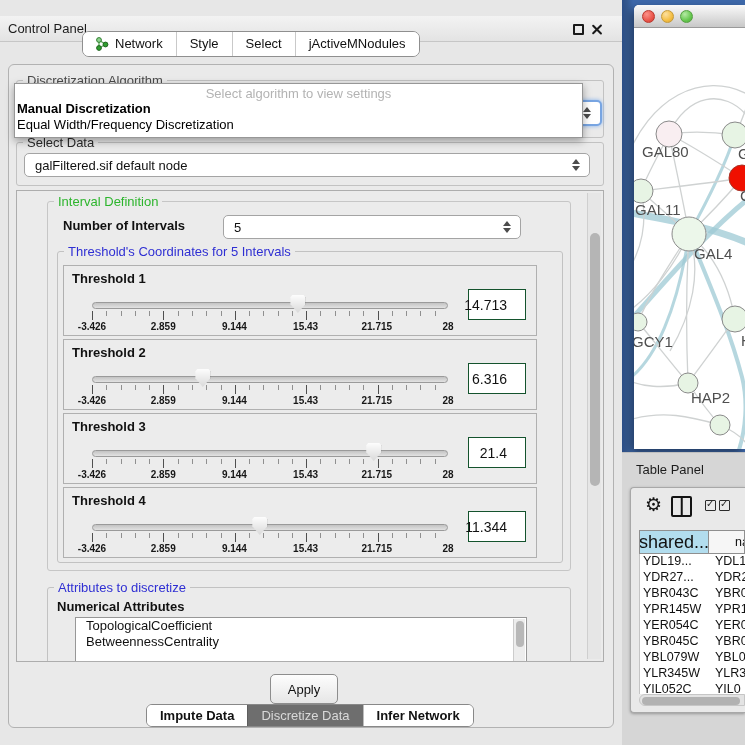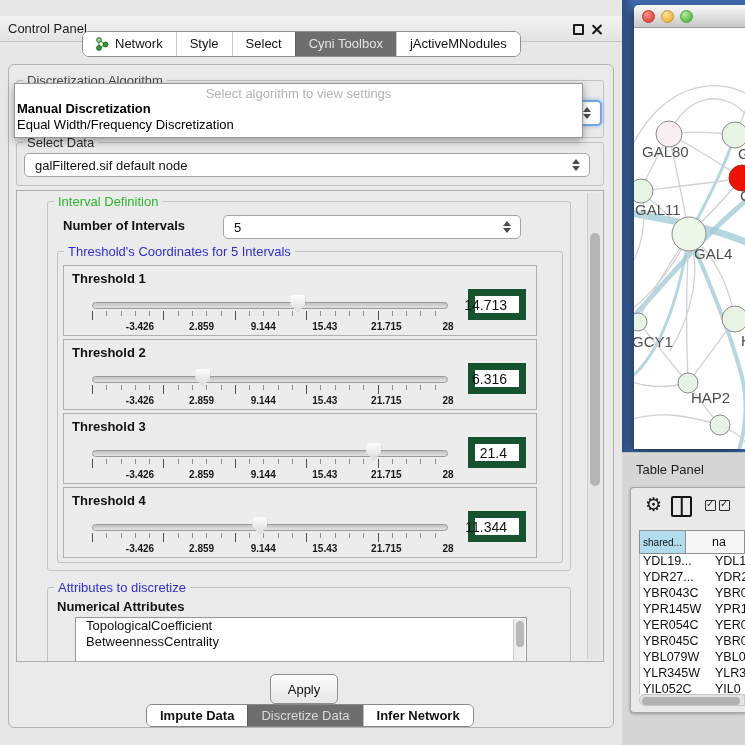--- a/index.html
+++ b/index.html
@@ -77,25 +77,25 @@
     background:linear-gradient(#c3c3c3,#e2e2e2); }
   .thumb { position:absolute; top:-7px; width:15px; height:18px;
     background:linear-gradient(#fdfdfd,#d9d9d9);
     clip-path:polygon(0 12%, 12% 0, 88% 0, 100% 12%, 100% 52%, 50% 100%, 0 52%);
     filter:drop-shadow(0 0 1px #6f6f6f); }
   .ticks { position:relative; margin-top:2px; height:9px; width:calc(100% + 1px); }
   .ticks .minor { position:absolute; left:0; top:0; width:100%; height:5px;
     background:repeating-linear-gradient(90deg, #8f8f8f 0 1px, transparent 1px 4%); }
   .ticks .major { position:absolute; left:0; top:0; width:100%; height:9px;
     background:repeating-linear-gradient(90deg, #4f4f4f 0 1px, transparent 1px 20%); }
-  .tick-labels { position:relative; height:12px; margin-top:1px;margin-left:48px; }
+  .tick-labels { position:relative; height:12px; margin-top:1px; }
   .tick-label { position:absolute; transform:translateX(-50%); font-size:10px; font-weight:bold; color:#171717; white-space:nowrap; }
   .t-value { position:absolute; right:10px; top:23px; width:58px; height:31px; background:#fff;
-    border:7px solid #14532d; display:flex; align-items:center; justify-content:flex-end;
-    padding-right:12px; font-size:14px; }
+    border:1px solid #14532d; display:flex; align-items:center; justify-content:flex-end;
+    padding-right:18px; font-size:14px; }
 
   .attr-group { left:30px; top:396px; width:524px; height:80px; }
   .numattr-label { left:40px; top:408px; font-weight:bold; }
   .attr-list { left:58px; top:426px; width:452px; height:46px; overflow:hidden;
     background:#fff; border:1px solid #979797; }
   .attr-item { padding-left:10px; font-size:13px; line-height:16px; }
   .attr-vsb { position:absolute; right:1px; top:1px; width:12px; height:44px; background:#ededed; border-left:1px solid #ccc; }
   .attr-vsb .thumb2 { position:absolute; left:2px; top:2px; width:8px; height:26px; background:#b8b8b8; border-radius:4px; }
 
   .vsb { position:absolute; right:2px; top:2px; width:14px; height:466px; background:#e6e6e6; border-left:1px solid #cfcfcf; }
@@ -129,22 +129,22 @@
   .tp-window { position:absolute; left:8px; top:34px; width:115px; height:226px; background:#e9e9e9;
     border:1px solid #a8a8a8; border-right:none; border-radius:4px 0 0 4px; box-shadow:0 1px 3px rgba(0,0,0,.3); }
   .gear-icon { position:absolute; left:14px; top:5px; font-family:"DejaVu Sans",sans-serif; font-size:19px; color:#141414; }
   .col-icon { position:absolute; left:40px; top:8px; width:21px; height:21px; border:2.5px solid #141414; border-radius:2px; }
   .col-icon i { position:absolute; left:50%; top:0; bottom:0; width:2.5px; background:#141414; transform:translateX(-50%); }
   .chk { position:absolute; top:12px; width:11px; height:11px; border:1.6px solid #2a2a2a; border-radius:1px; }
   .chk::after { content:"✓"; position:absolute; left:0; top:-3px; font-size:10px; color:#2a2a2a; }
   .chk.c1 { left:74px; } .chk.c2 { left:88px; }
   .tp-table { position:absolute; left:8px; top:42px; right:0; }
   .tp-head { display:flex; height:24px; }
-  .tp-head .h1 { width:47px; background:#b2ddee; border:1px solid #8f8f8f;
-    display:flex; align-items:center; justify-content:center; font-size:10px; overflow:hidden; }
+  .tp-head .h1 { width:70px; background:#b2ddee; border:1px solid #8f8f8f;
+    display:flex; align-items:center; justify-content:center; font-size:18px; overflow:hidden; }
   .tp-head .h2 { flex:1; background:#f6f6f6; border:1px solid #8f8f8f; border-left:none;
     display:flex; align-items:center; font-size:12.5px; padding-left:26px; overflow:hidden; }
   .tp-rows { height:140px; overflow:hidden; background:#fff; border-left:1px solid #c4c4c4; }
   .trow { display:flex; height:16px; font-size:12.5px; }
   .trow .c1 { width:70px; padding-left:3px; overflow:hidden; white-space:nowrap; }
   .trow .c2 { flex:1; padding-left:5px; overflow:hidden; white-space:nowrap; }
   .hsb { position:absolute; left:8px; top:206px; right:0; height:12px; background:#e3e3e3; border:1px solid #c6c6c6; border-radius:6px 0 0 6px; }
   .hsb .thumb2 { position:absolute; left:2px; top:1.5px; right:4px; height:8px; background:#b2b2b2; border-radius:4px; }
 
   
@@ -169,21 +169,20 @@
       <line x1="3" y1="11" x2="9.5" y2="7.5" stroke="#5aa85a" stroke-width="1.3"></line>
       <line x1="3" y1="3" x2="3" y2="11" stroke="#5aa85a" stroke-width="1.3"></line>
       <circle cx="3" cy="3" r="2.4" fill="#8fd48f" stroke="#2f7d2f"></circle>
       <circle cx="3" cy="11" r="2.4" fill="#2f9e2f" stroke="#226422"></circle>
       <circle cx="9.5" cy="7.5" r="2.4" fill="#2f9e2f" stroke="#226422"></circle>
     </svg>
     <span>Network</span>
   </span>
   <span class="tab">Style</span>
   <span class="tab">Select</span>
-  <span class="tab sel">Cyni Toolbox</span>
   <span class="tab">jActiveMNodules</span>
 </div>
 
 <div class="abs outer-panel"></div>
 
 <div class="abs group algo-group">
   <span class="group-title algo-title" style="background:#eaeaea">Discretization Algorithm</span>
 </div>
 
 <div class="abs focus-combo">

